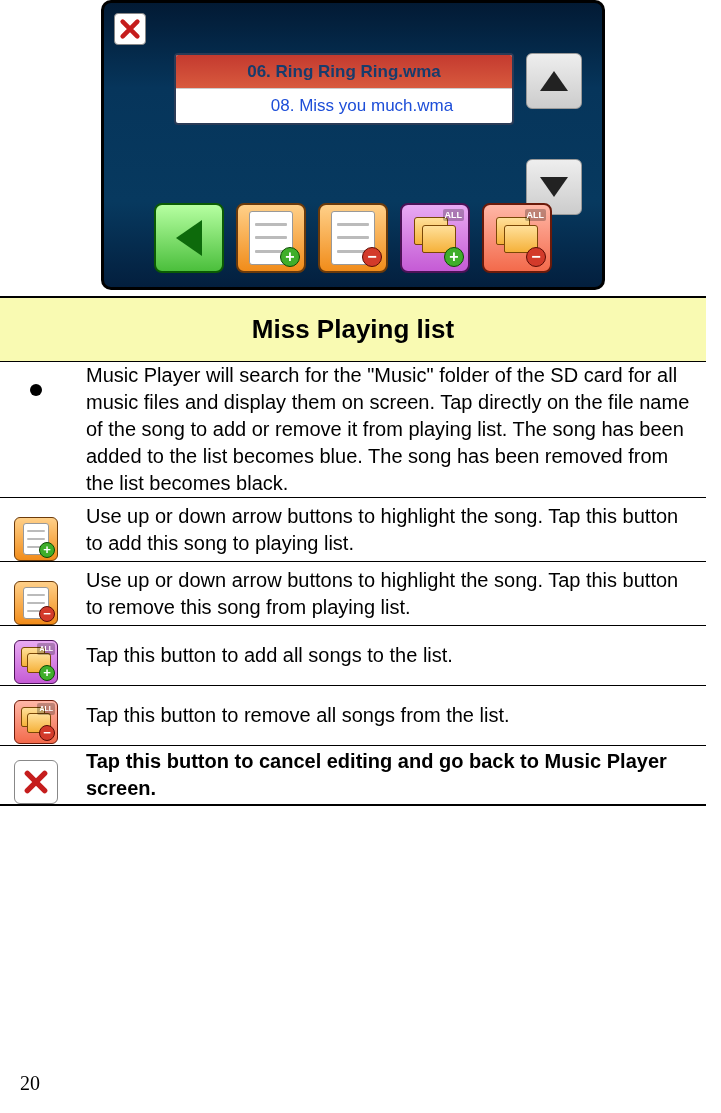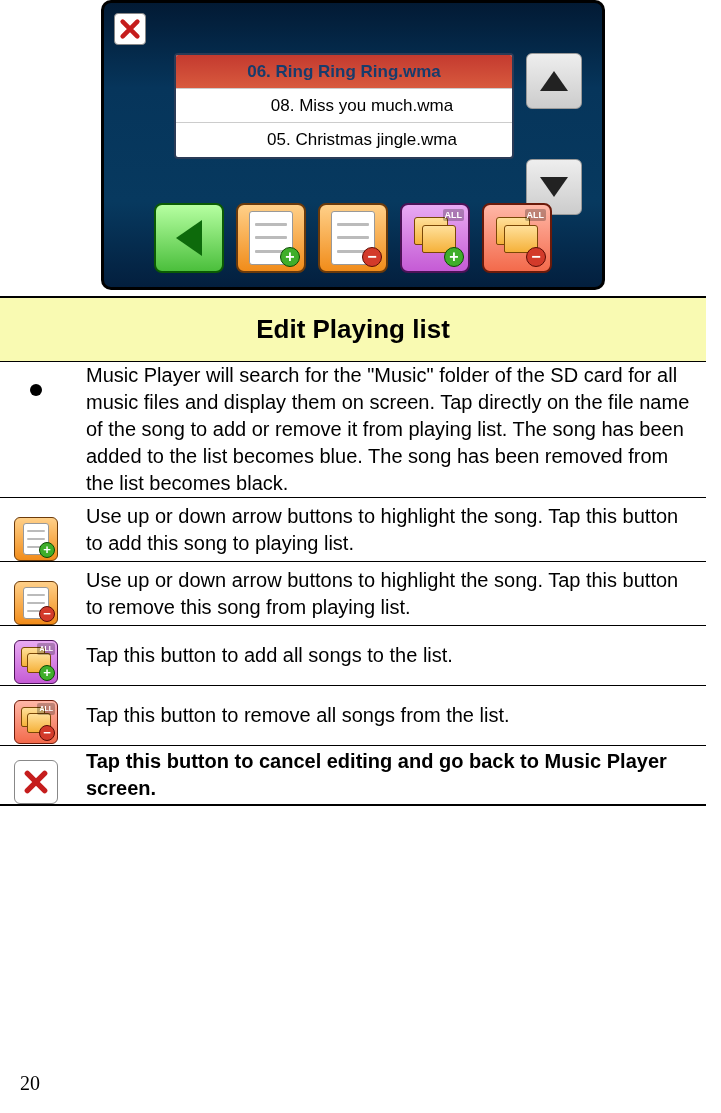--- a/index.html
+++ b/index.html
@@ -68,21 +68,21 @@
   .song {
     height: 34px;
     line-height: 34px;
     text-align: center;
     font-size: 17px;
     font-family: Verdana, sans-serif;
     border-bottom: 1px solid #ccc;
   }
   .song:last-child { border-bottom: none; }
   .song.sel { background: linear-gradient(#c43a2f,#d85a3e); color: #173c6c; font-weight: 600; }
-  .song.norm { color: #000000; padding-left: 36px; }
+  .song.norm { color: #1d4ed8; padding-left: 36px; }
   .button-row {
     position: absolute;
     left: 50px; bottom: 14px;
     display: flex; gap: 12px;
   }
   .ibtn {
     width: 70px; height: 70px;
     border-radius: 8px;
     background: linear-gradient(#ffd089,#f18c1a);
     border: 2px solid #6b3a0a;
@@ -207,21 +207,20 @@
     <div class="screenshot">
       <div class="close-btn">
         <svg viewBox="0 0 24 24">
             <path d="M4 4 L20 20 M20 4 L4 20" stroke="#c51d1d" stroke-width="5" stroke-linecap="round"></path>
           </svg>
       </div>
 
       <div class="song-list">
         <div class="song sel">06. Ring Ring Ring.wma</div>
         <div class="song norm">08. Miss you much.wma</div>
-        <div class="song norm">05. Christmas jingle.wma</div>
       </div>
 
       <div class="arrows">
         <div class="arrow-btn">
             <div class="tri-up"></div>
           </div>
         <div class="arrow-btn">
             <div class="tri-down"></div>
           </div>
       </div>
@@ -262,21 +261,21 @@
           <span class="all-label">ALL</span>
           <div class="minus-badge">−</div>
         </div>
       </div>
     </div>
   </div>
 
   <table class="doc-table">
     <tbody>
         <tr class="title-row">
-      <td colspan="2">Edit Playing list</td>
+      <td colspan="2">Miss Playing list</td>
     </tr>
     <tr>
       <td class="icon-cell"><span class="bullet"></span></td>
       <td>Music Player will search for the "Music" folder of the SD card for all music files and display them on screen. Tap directly on the file name of the song to add or remove it from playing list. The song has been added to the list becomes blue. The song has been removed from the list becomes black.</td>
     </tr>
     <tr>
       <td class="icon-cell">
         <span class="mini-icon orange">
           <div class="sheet">
                 <div class="ln"></div>

